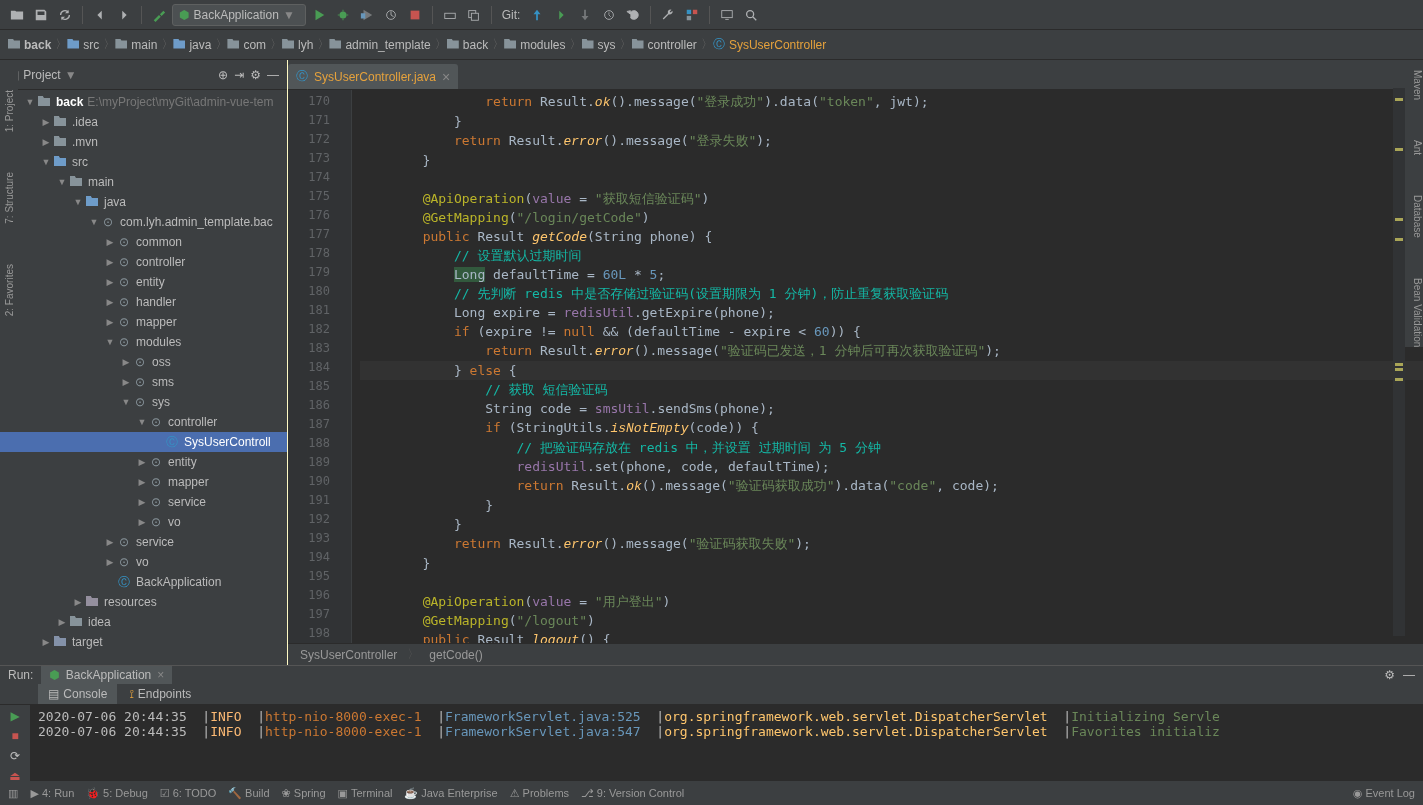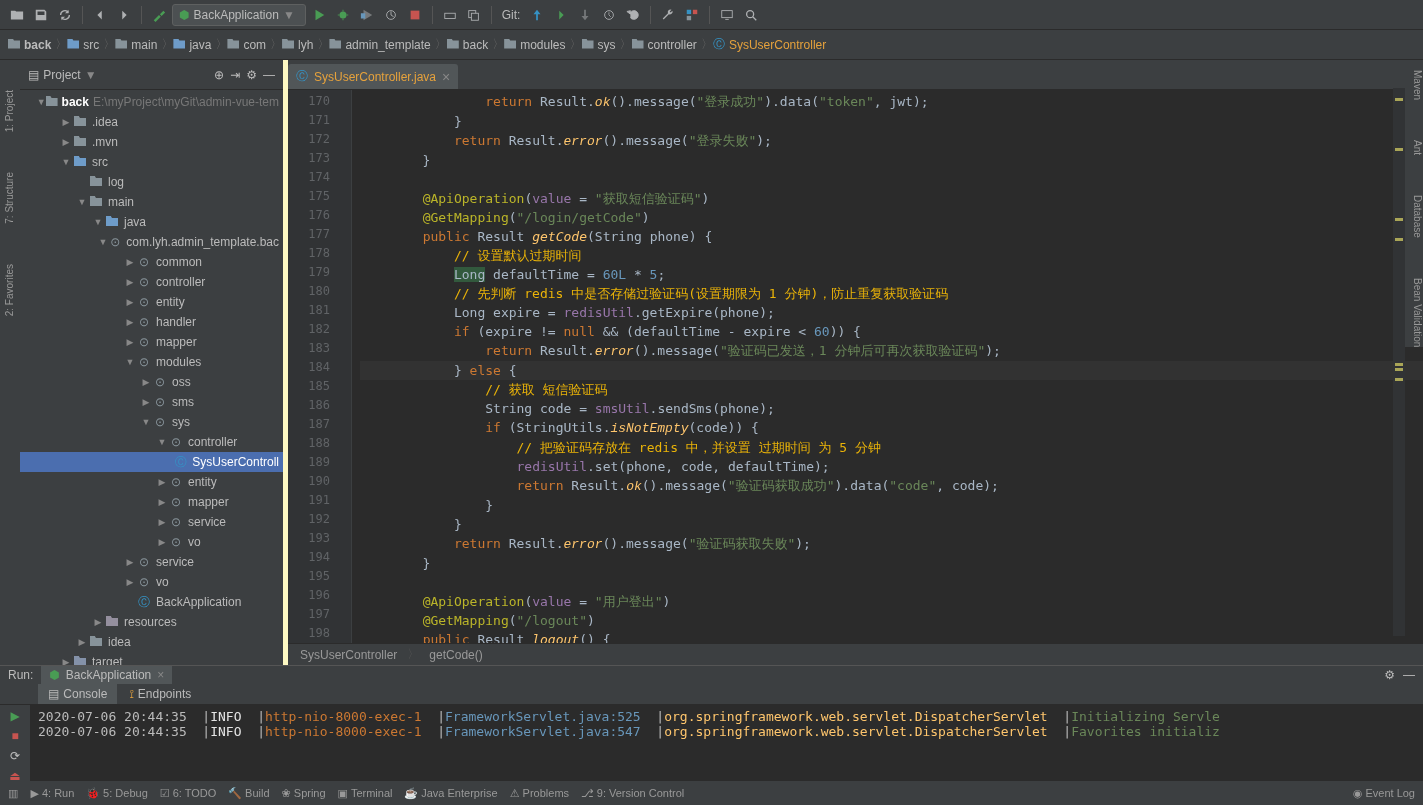--- a/index.html
+++ b/index.html
@@ -8,21 +8,21 @@
 .tb-btn { width:22px; height:22px; display:flex; align-items:center; justify-content:center; color:#afb1b3; cursor:pointer; }
 .tb-btn svg { width:14px; height:14px; }
 .tb-sep { width:1px; height:18px; background:#555; margin:0 4px; }
 .run-config { background:#4c5052; border:1px solid #5e6060; border-radius:3px; padding:2px 10px 2px 6px; display:flex; align-items:center; gap:4px; height:22px; }
 .git-label { color:#bbb; margin:0 4px; }
 .breadcrumb { height:30px; background:#3c3f41; border-bottom:1px solid #2b2b2b; display:flex; align-items:center; padding:0 8px; gap:4px; font-size:12px; }
 .bc-item { display:flex; align-items:center; gap:4px; color:#bbb; }
 .bc-sep { color:#666; width:8px; }
 .bc-current { color:#e6a23c; }
 .main-area { display:flex; height:605px; }
-.project-panel { width:288px; background:#3c3f41; border-right:5px solid #fef9c3; display:flex; flex-direction:column;padding-left:20px; }
+.project-panel { width:288px; background:#3c3f41; border-right:1px solid #fef9c3; display:flex; flex-direction:column; }
 .project-header { height:30px; display:flex; align-items:center; padding:0 8px; border-bottom:1px solid #2b2b2b; justify-content:space-between; }
 .project-header-left { display:flex; align-items:center; gap:4px; }
 .project-header-icons { display:flex; gap:6px; }
 .tree { flex:1; overflow:auto; padding:2px 0; }
 .tree-item { display:flex; align-items:center; height:20px; padding-right:4px; white-space:nowrap; cursor:pointer; }
 .tree-item.selected { background:#4b6eaf; color:#fff; }
 .tree-arrow { width:12px; text-align:center; color:#888; font-size:9px; }
 .tree-icon { width:16px; height:16px; margin-right:4px; display:inline-flex; align-items:center; justify-content:center; }
 .pad { display:inline-block; }
 .editor-area { flex:1; display:flex; flex-direction:column; background:#2b2b2b; }
@@ -33,36 +33,36 @@
 .editor-body { flex:1; display:flex; overflow:hidden; position:relative; }
 .gutter { width:50px; background:#313335; text-align:right; padding:2px 8px 2px 0; color:#606366; font-family:Consolas,monospace; font-size:12px; line-height:19px; }
 .fold-gutter { width:14px; background:#313335; border-right:1px solid #3c3f41; }
 .code { flex:1; font-family:Consolas,monospace; font-size:13px; line-height:19px; padding:2px 0 2px 8px; color:#a9b7c6; white-space:pre; overflow:hidden; }
 .kw { color:#cc7832; }
 .str { color:#6a8759; }
 .num { color:#6897bb; }
 .fn { color:#ffc66d; font-style:italic; }
 .static { font-style:italic;font-family:Liberation Mono, monospace; }
 .ann { color:#bbb529; }
-.cmt { color:#eab308; }
+.cmt { color:#14b8a6; }
 .attr { color:#9876aa; }
 .hl { background:#32593d; }
 .editor-crumb { height:22px; background:#3c3f41; border-top:1px solid #2b2b2b; display:flex; align-items:center; padding:0 12px; gap:10px; font-size:12px; color:#999; }
 .run-panel { height:115px; background:#2b2b2b; border-top:1px solid #555; display:flex; flex-direction:column; }
 .run-header { height:20px; display:flex; align-items:center; padding:0 8px; gap:8px; background:#3c3f41; }
 .run-header-right { margin-left:auto; display:flex; gap:8px; }
 .run-tab { background:#515658; padding:2px 8px; display:flex; align-items:center; gap:6px; font-size:12px; }
 .run-tabs { height:24px; background:#3c3f41; display:flex; align-items:center; padding:0 6px; gap:2px; border-bottom:1px solid #2b2b2b; }
 .run-subtab { padding:3px 10px; display:flex; align-items:center; gap:4px; }
 .run-subtab.active { background:#515658; }
 .console-body { flex:1; display:flex; }
 .console-tools { width:30px; background:#3c3f41; display:flex; flex-direction:column; align-items:center; padding-top:4px; gap:6px; }
 .console-out { flex:1; font-family:Consolas,monospace; font-size:13px; padding:4px 8px; color:#bbb; white-space:pre; overflow:hidden; }
 .log-date { color:#bbb; }
-.log-info { color:#e5e5e5; }
+.log-info { color:#fdba74; }
 .log-thread { color:#cc7832; }
 .log-loc { color:#6897bb; }
 .log-class { color:#ffc66d; }
 .log-msg1 { color:#6a8759; }
 .status-bar { height:25px; background:#3c3f41; border-top:1px solid #2b2b2b; display:flex; align-items:center; padding:0 8px; gap:12px; font-size:11px; color:#999; }
 .left-tools { position:absolute; left:0; top:60px; width:18px; background:#3c3f41; display:flex; flex-direction:column; align-items:center; padding-top:30px; gap:40px; font-size:10px; }
 .vlabel { writing-mode:vertical-rl; transform:rotate(180deg); color:#999; }
 .right-tools { position:absolute; right:0; top:60px; width:18px; background:#3c3f41; display:flex; flex-direction:column; gap:40px; padding-top:10px; }
 .vlabel-r { writing-mode:vertical-rl; color:#999; font-size:10px; }
 .marker-track { position:absolute; right:18px; top:88px; width:12px; height:548px; background:#313335; }
@@ -313,28 +313,20 @@
           </span>
           <span>.mvn</span>
         </div>
         <div class="tree-item">
           <span class="pad" style="width:40px"></span>
           <span class="tree-arrow">▼</span>
           <span class="tree-icon">
             <span class="folder-icon src"></span>
           </span>
           <span>src</span>
-        </div>
-        <div class="tree-item">
-          <span class="pad" style="width:56px"></span>
-          <span class="tree-arrow"></span>
-          <span class="tree-icon">
-            <span class="folder-icon"></span>
-          </span>
-          <span>log</span>
         </div>
         <div class="tree-item">
           <span class="pad" style="width:56px"></span>
           <span class="tree-arrow">▼</span>
           <span class="tree-icon">
             <span class="folder-icon"></span>
           </span>
           <span>main</span>
         </div>
         <div class="tree-item">

